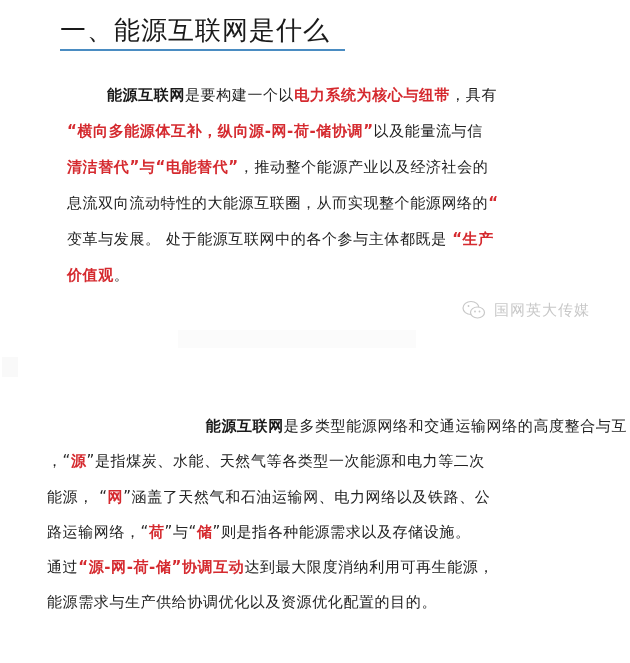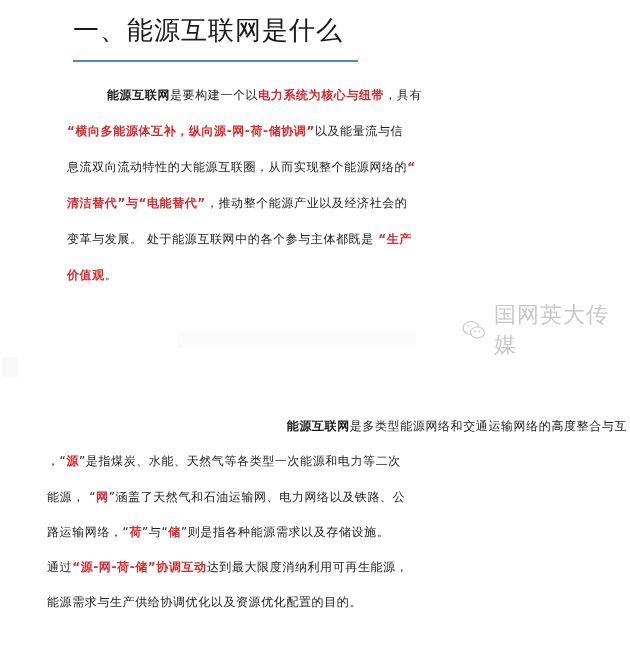--- a/index.html
+++ b/index.html
@@ -10,36 +10,36 @@
     body {
       width: 630px;
       height: 663px;
       position: relative;
       overflow: hidden;
       font-family: "DejaVu Sans", "Liberation Sans", sans-serif;
       color: #222222;
     }
     .title-wrap {
       position: absolute;
-      left: 73px;
+      left: 60px;
       top: 14px;
       width: 285px;
       border-bottom: 2px solid #4a8cc2;
-      padding-bottom: 14px;
+      padding-bottom: 3px;
     }
     .title {
       font-size: 26px;
       line-height: 32px;
       color: #1a1a1a;
       letter-spacing: 1px;
       white-space: nowrap;
     }
     .para {
       position: absolute;
-      font-size: 12px;
+      font-size: 15px;
       letter-spacing: 0.6px;
     }
     .para1 {
       left: 67px;
       top: 77px;
       width: 560px;
     }
     .para2 {
       left: 47px;
       top: 409px;
@@ -58,21 +58,21 @@
     .indent2 { padding-left: 40px; text-align: right; }
     .b { font-weight: bold; color: #1a1a1a; }
     .r { color: #d52a2f; font-weight: bold; }
     .watermark {
       position: absolute;
       left: 462px;
       top: 300px;
       display: flex;
       align-items: center;
       color: #c8c8c8;
-      font-size: 22px;
+      font-size: 15px;
       letter-spacing: 1px;
     }
     .wm-icon {
       width: 24px;
       height: 20px;
       margin-right: 8px;
     }
     .faint-box {
       position: absolute;
       left: 178px;
@@ -98,24 +98,24 @@
 </div>
 
 <div class="para para1">
   <div class="line indent1">
     <span class="b">能源互联网</span><span>是要构建一个以</span><span class="r">电力系统为核心与纽带</span><span>，具有</span>
   </div>
   <div class="line">
     <span class="r">“横向多能源体互补，纵向源-网-荷-储协调”</span><span>以及能量流与信</span>
   </div>
   <div class="line">
-    <span>息流双向流动特性的大能源互联圈，从而实现整个能源网络的</span><span class="r">“</span>
+    <span class="r">清洁替代”与“电能替代”</span><span>，推动整个能源产业以及经济社会的</span>
   </div>
   <div class="line">
-    <span class="r">清洁替代”与“电能替代”</span><span>，推动整个能源产业以及经济社会的</span>
+    <span>息流双向流动特性的大能源互联圈，从而实现整个能源网络的</span><span class="r">“</span>
   </div>
   <div class="line">
     <span>变革与发展。 处于能源互联网中的各个参与主体都既是 </span><span class="r">“生产</span>
   </div>
   <div class="line">
     <span class="r">价值观</span><span>。</span>
   </div>
 </div>
 
 <div class="watermark">

